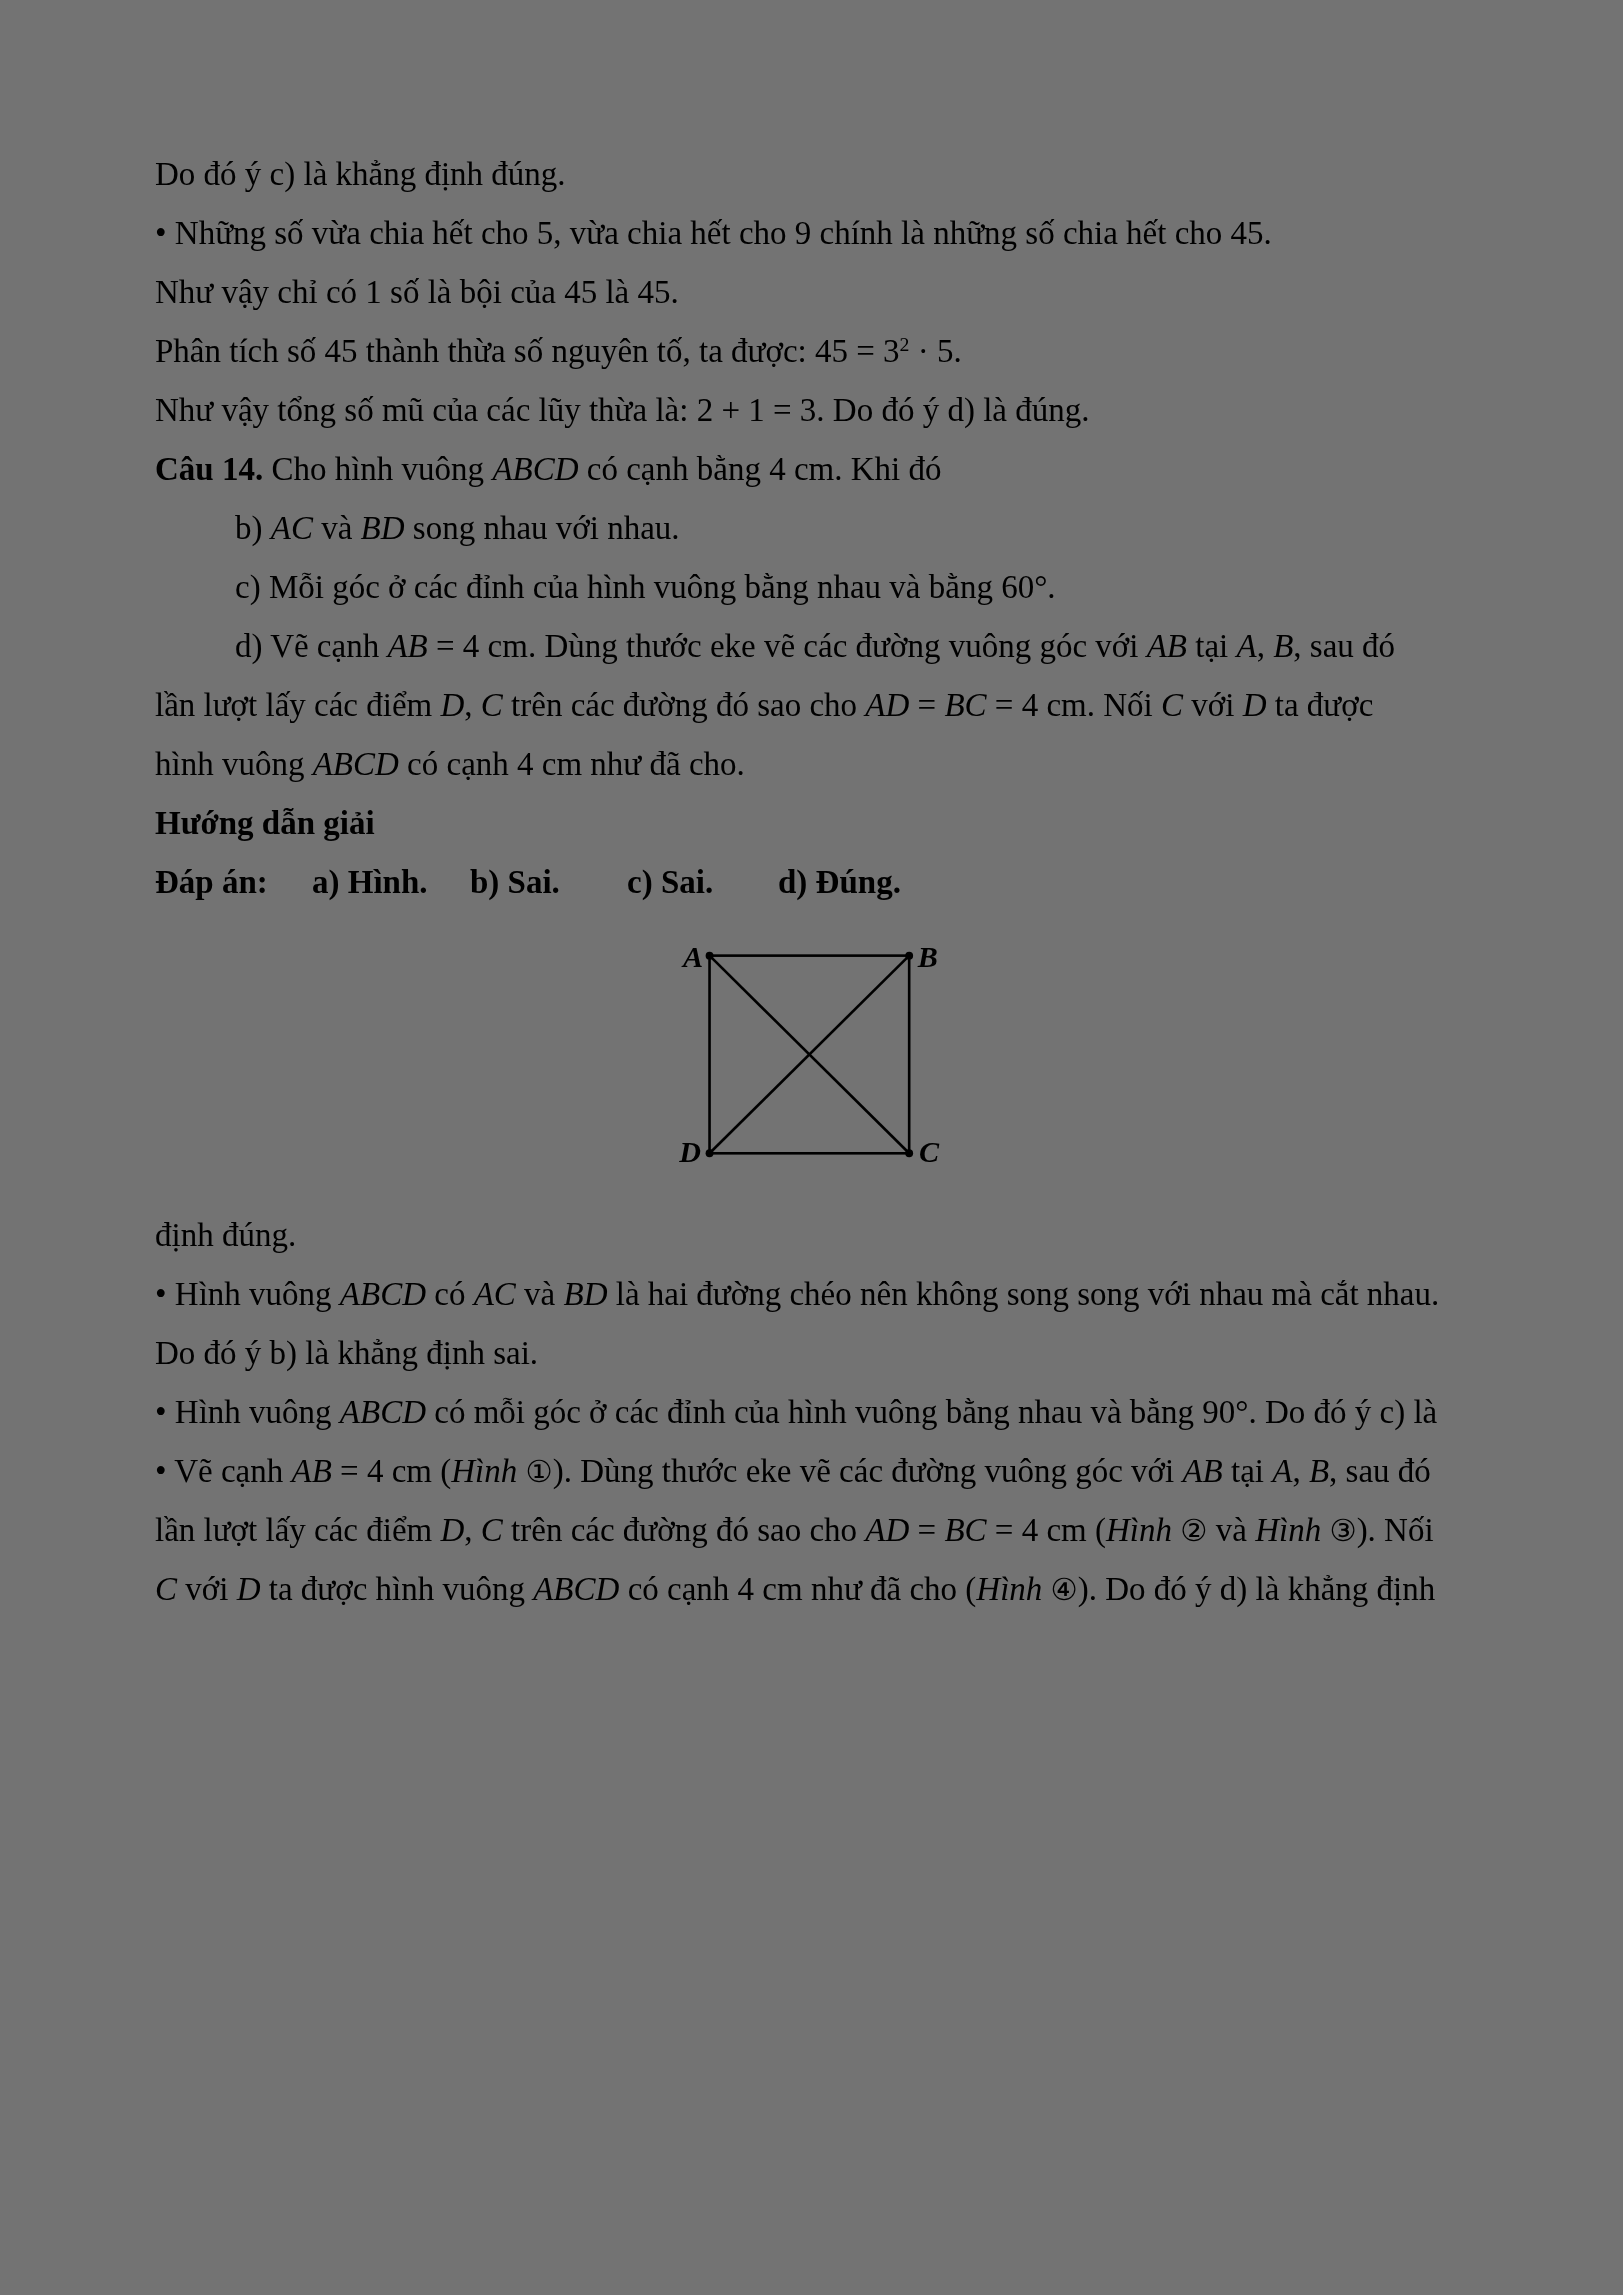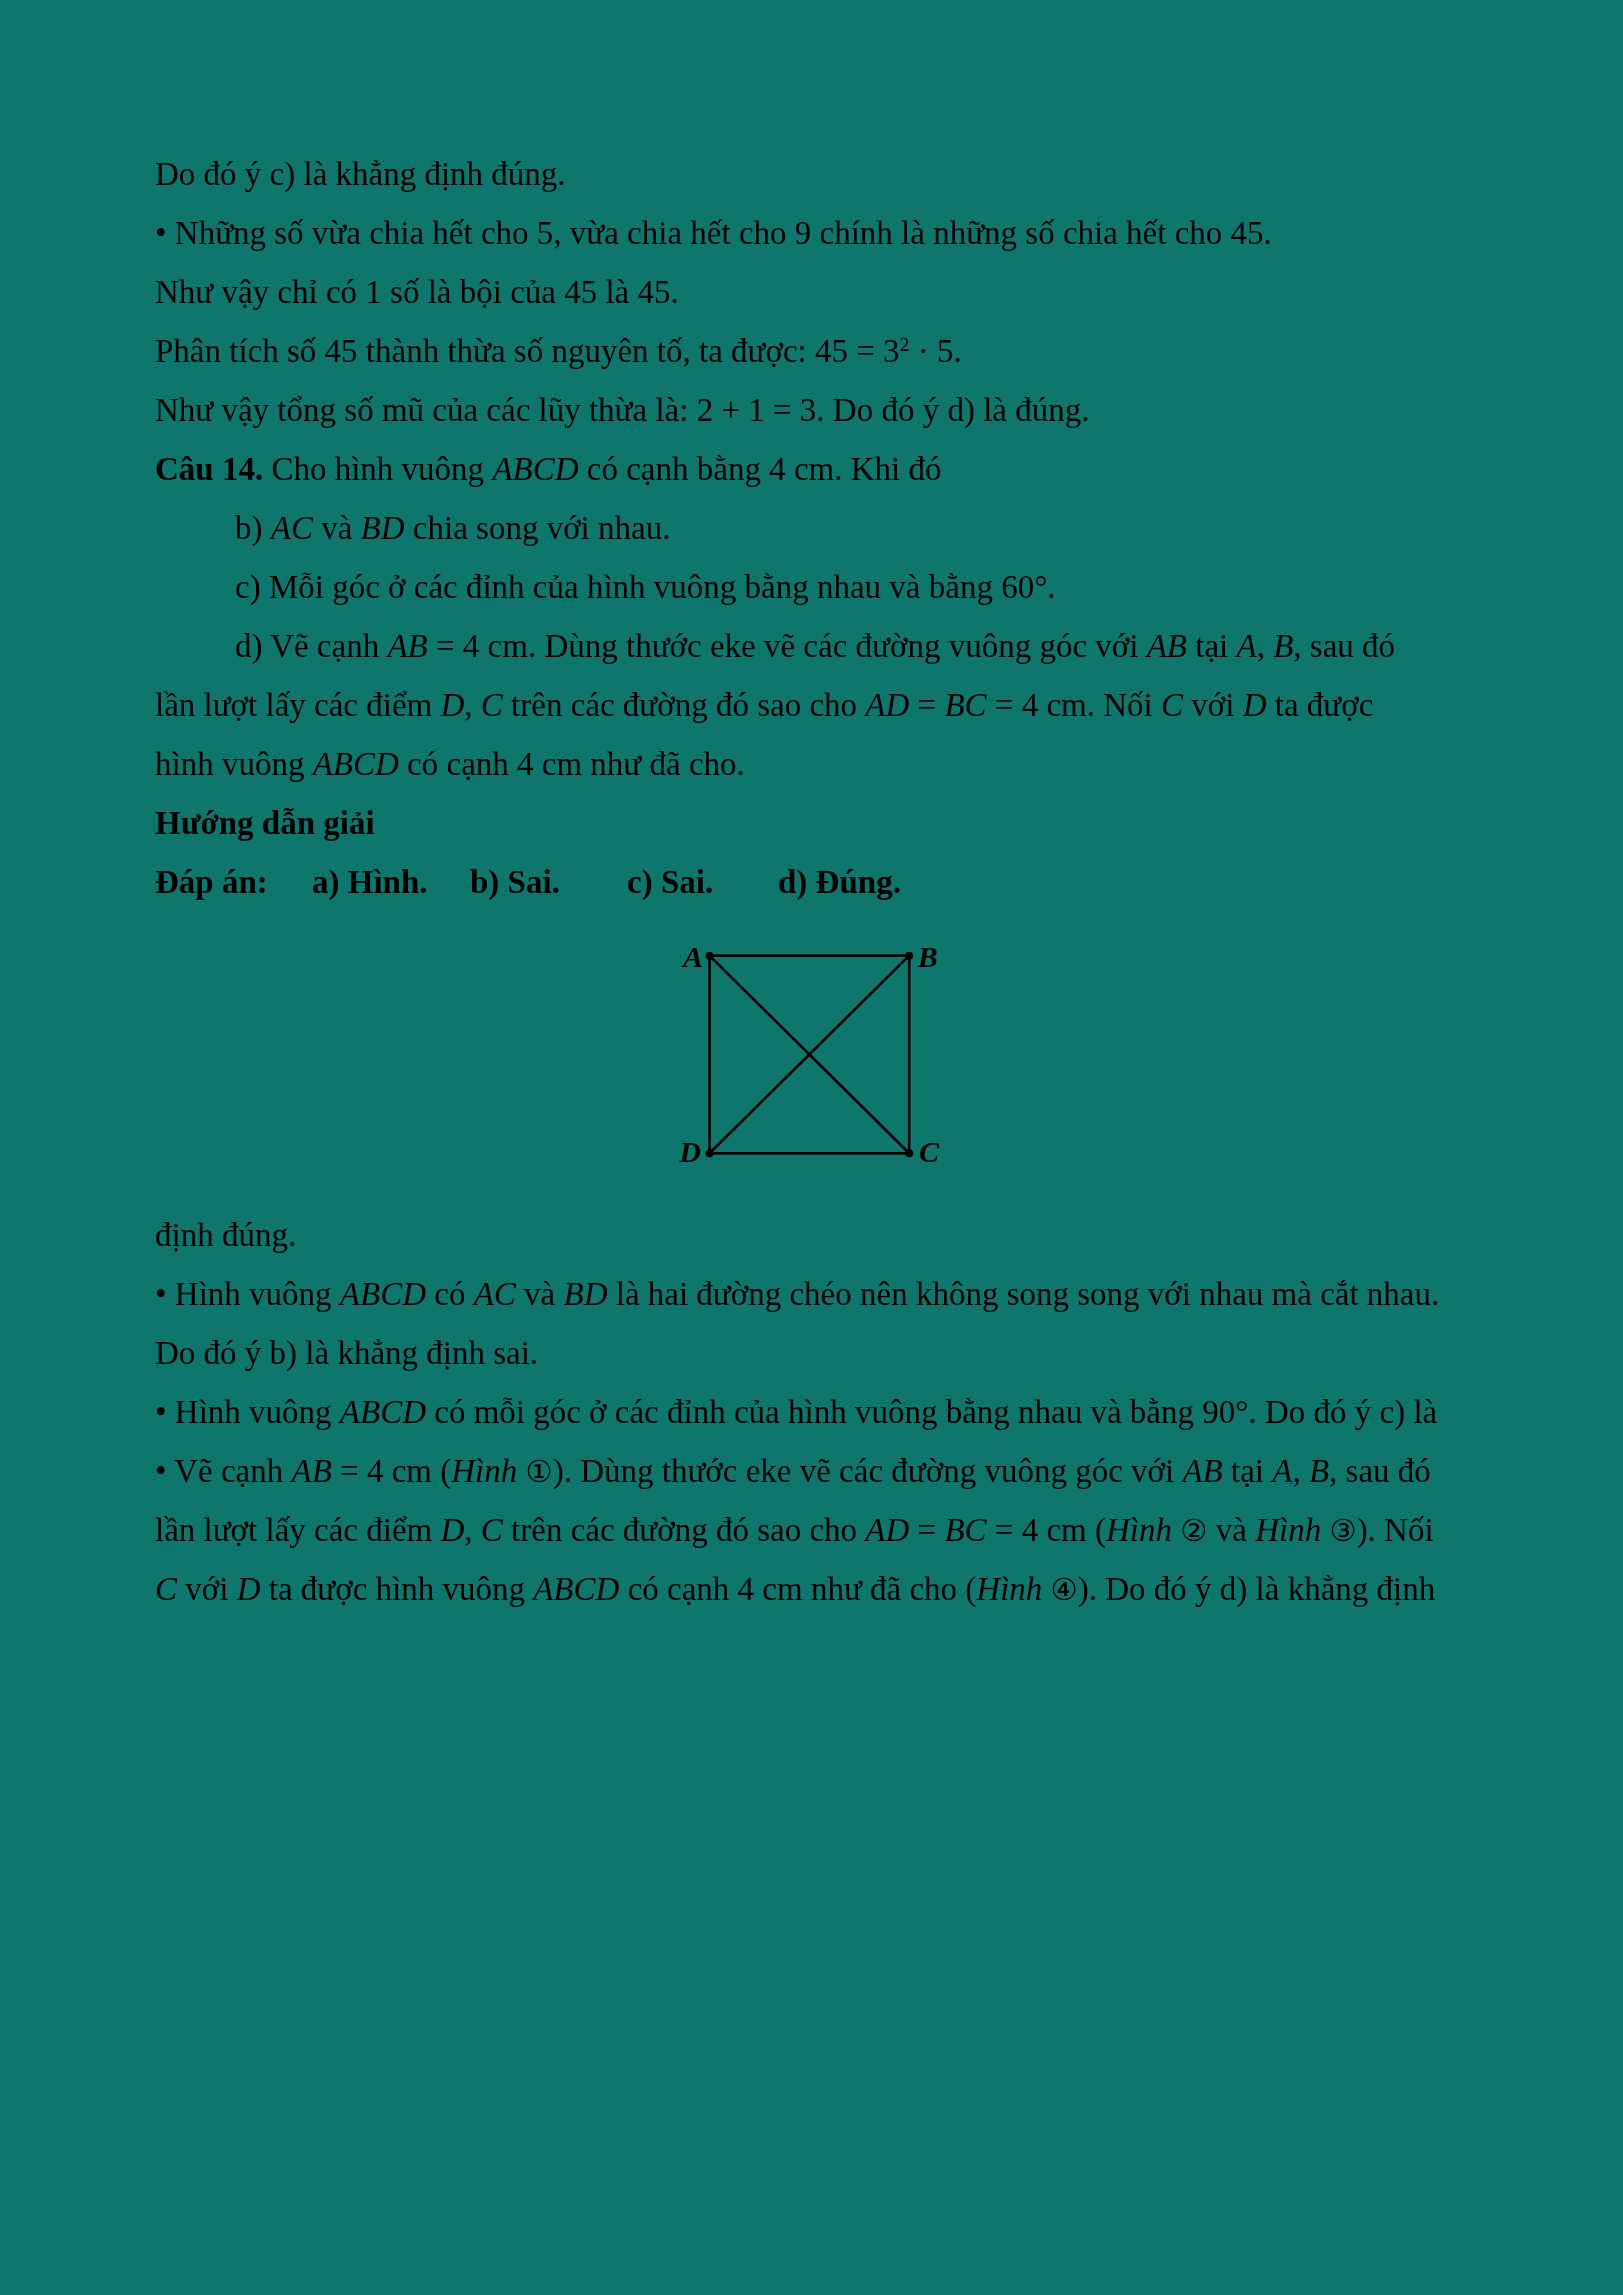--- a/index.html
+++ b/index.html
@@ -4,21 +4,21 @@
 <style>
   html,body{margin:0;padding:0;}
   body{
     font-family:"Liberation Serif","DejaVu Serif",serif;
     background:#888;
   }
   .page{
     position:relative;
     width:1623px;
     height:2295px;
-    background:#0f766e;
+    background:#737373;
     color:#000000;
     overflow:hidden;
     margin:0 auto;
   }
   .doc{
     position:absolute;
     left:155px;
     top:145px;
     width:1335px;
     font-size:33px;
@@ -63,21 +63,21 @@
 
 <div class="page">
   <div class="doc">
 
     <div class="ln"><span>Do đó ý c) là khẳng định đúng.</span></div>
     <div class="ln"><span>• Những số vừa chia hết cho 5, vừa chia hết cho 9 chính là những số chia hết cho 45.</span></div>
     <div class="ln"><span>Như vậy chỉ có 1 số là bội của 45 là 45.</span></div>
     <div class="ln"><span>Phân tích số 45 thành thừa số nguyên tố, ta được: 45 = 3</span><span class="sup">2</span><span> · 5.</span></div>
     <div class="ln"><span>Như vậy tổng số mũ của các lũy thừa là: 2 + 1 = 3. Do đó ý d) là đúng.</span></div>
     <div class="ln"><span class="b">Câu 14.</span><span> Cho hình vuông </span><span class="i">ABCD</span><span> có cạnh bằng 4 cm. Khi đó</span></div>
-    <div class="ln ind"><span>b) </span><span class="i">AC</span><span> và </span><span class="i">BD</span><span> chia song với nhau.</span></div>
+    <div class="ln ind"><span>b) </span><span class="i">AC</span><span> và </span><span class="i">BD</span><span> song nhau với nhau.</span></div>
     <div class="ln ind"><span>c) Mỗi góc ở các đỉnh của hình vuông bằng nhau và bằng 60°.</span></div>
     <div class="ln ind"><span>d) Vẽ cạnh </span><span class="i">AB</span><span> = 4 cm.  Dùng thước eke vẽ các đường vuông góc với </span><span class="i">AB</span><span> tại </span><span class="i">A</span><span>, </span><span class="i">B</span><span>, sau đó</span></div>
     <div class="ln"><span>lần lượt lấy các điểm </span><span class="i">D</span><span>, </span><span class="i">C</span><span> trên các đường đó sao cho </span><span class="i">AD</span><span> = </span><span class="i">BC</span><span> = 4 cm.  Nối </span><span class="i">C</span><span> với </span><span class="i">D</span><span> ta được</span></div>
     <div class="ln"><span>hình vuông </span><span class="i">ABCD</span><span> có cạnh 4 cm như đã cho.</span></div>
     <div class="ln"><span class="b">Hướng dẫn giải</span></div>
     <div class="ln"><span class="b">Đáp án:</span><span class="ans-a">a) Hình.</span><span class="ans-b">b) Sai.</span><span class="ans-c">c) Sai.</span><span class="ans-d">d) Đúng.</span></div>
 
     <div class="figure-spacer">
       <div class="figure">
         <svg width="288" height="249" viewBox="0 0 440 380" xmlns="http://www.w3.org/2000/svg" style="font-size:50px">

